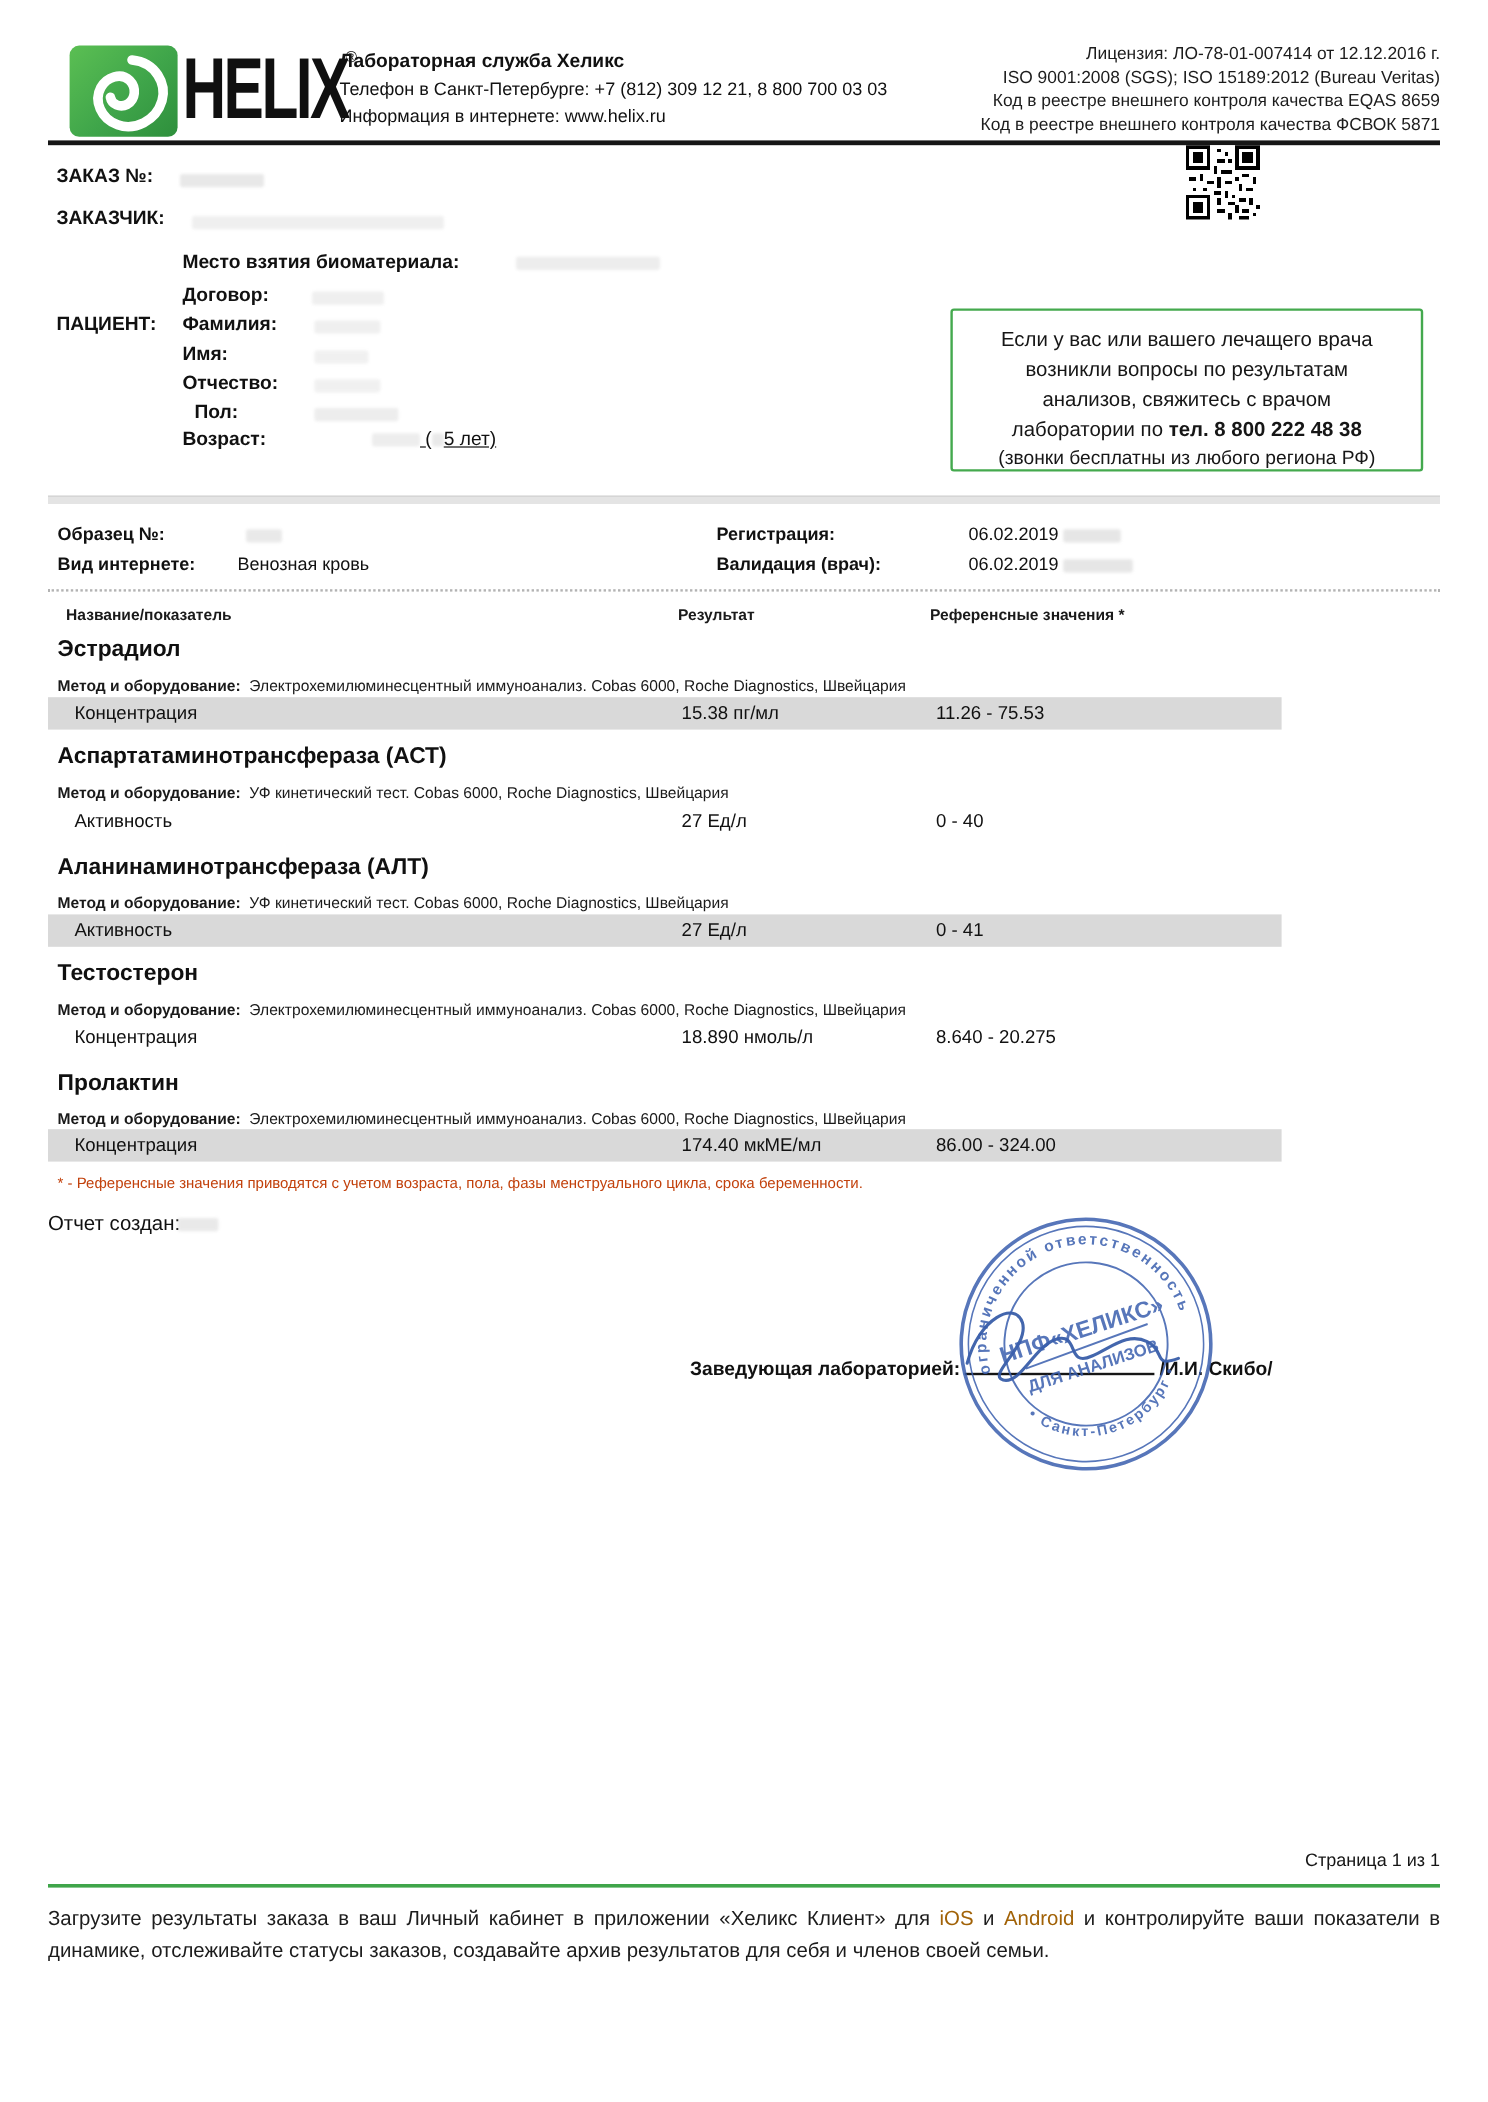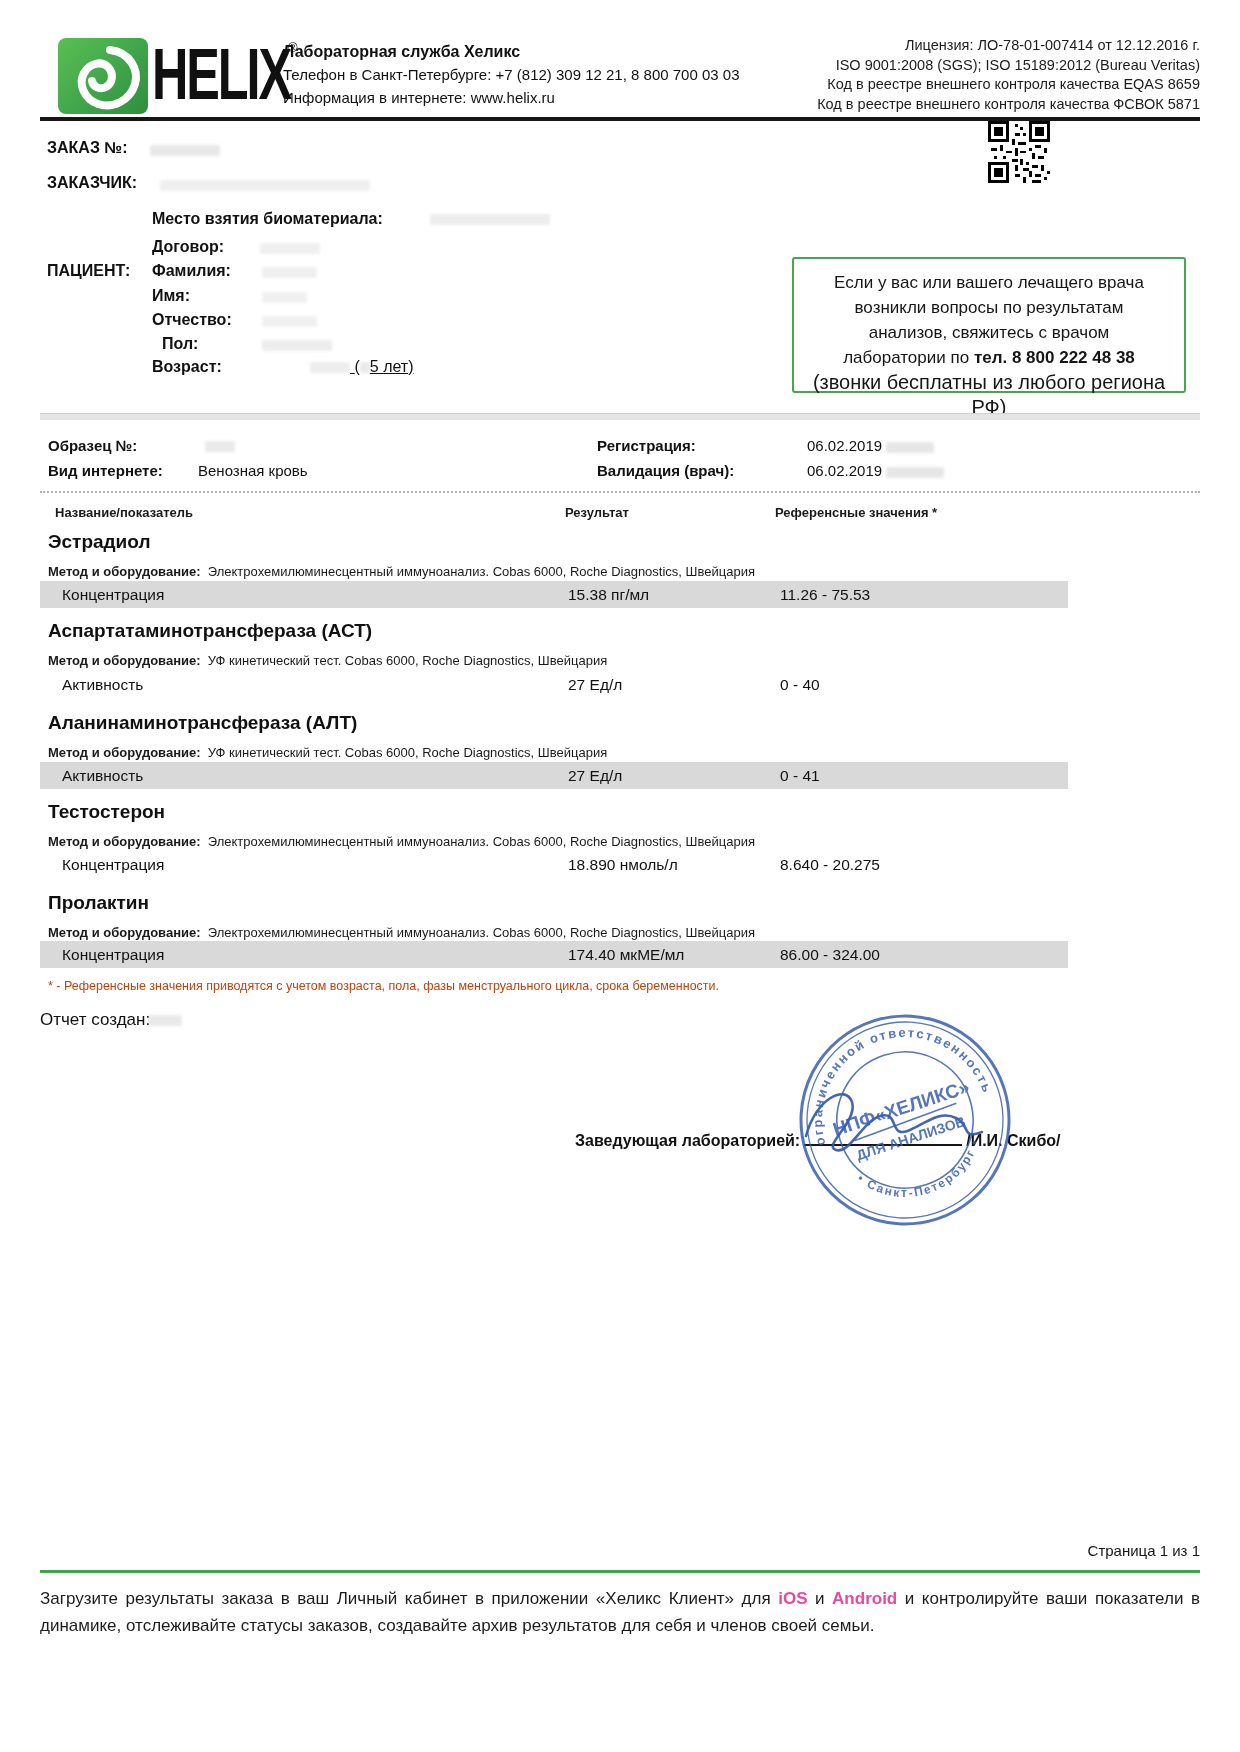--- a/index.html
+++ b/index.html
@@ -18,21 +18,21 @@
   .license{right:40px;top:36px;text-align:right;font-size:14.5px;line-height:19.5px;color:#1c1c1c;}
   .hrule{left:40px;top:117px;width:1160px;height:3.5px;background:#161616;}
   
   .lab16{font-size:16px;font-weight:bold;}
   .val16{font-size:16px;}
   .smudge{display:inline-block;background:#b9b9b9;opacity:.32;filter:blur(1.5px);
           height:11px;border-radius:2px;vertical-align:middle;}
   
   .notice{left:792px;top:257px;width:394px;height:136px;border:2px solid #44a94e;border-radius:3px;
           text-align:center;font-size:17px;line-height:25px;padding-top:11px;box-sizing:border-box;color:#161616;}
-  .notice .small{font-size:20px;}
+  .notice .small{font-size:16px;}
   
   .grayband{left:40px;top:413px;width:1160px;height:6px;background:#e4e4e4;border-top:1px solid #d2d2d2;}
   .samp-label{font-size:15px;font-weight:bold;}
   .samp-val{font-size:15px;}
   .dotted{left:40px;top:491px;width:1160px;border-top:2px dotted #b3b3b3;height:0;}
   .thead{font-size:13px;font-weight:bold;color:#1a1a1a;}
   
   .tname{font-size:19px;font-weight:bold;color:#101010;}
   .method{font-size:13px;color:#1a1a1a;}
   .method .ml{font-weight:bold;}
@@ -42,21 +42,21 @@
   
   .stampwrap{left:793px;top:1008px;width:224px;height:224px;transform:rotate(-18deg);opacity:.85;pointer-events:none;}
   .sigline{left:575px;top:1130px;font-size:16px;}
   .sigline .rule{display:inline-block;width:158px;border-bottom:2px solid #161616;height:14px;margin:0 4px;}
   .sigscript{left:788px;top:1078px;pointer-events:none;}
   
   .pageinfo{right:40px;top:1542px;font-size:15px;color:#161616;}
   .greenrule{left:40px;top:1570px;width:1160px;height:2.5px;background:#3fa54a;}
   .footer-text{left:40px;top:1586px;width:1160px;font-size:17px;line-height:26.5px;
                text-align:justify;color:#1c1c1c;}
-  .green{color:#ec4899;font-weight:bold;}
+  .green{color:#a16207;font-weight:normal;}
   .qr{left:988px;top:121px;}
 </style>
 </head>
 <body>
 
 <div class="page">
 
   <div class="abs logo-box">
     <svg width="90" height="76" viewBox="0 0 90 76">
       <path d="M 52 12 C 72 14 81 32 77 46 C 72 63 54 71 40 66 C 26 61 20 46 26 35 C 31 26 43 22 50 29 C 56 35 55 45 48 49 C 42 52 35 49 34 43" fill="none" stroke="#ffffff" stroke-width="8" stroke-linecap="round"></path>

